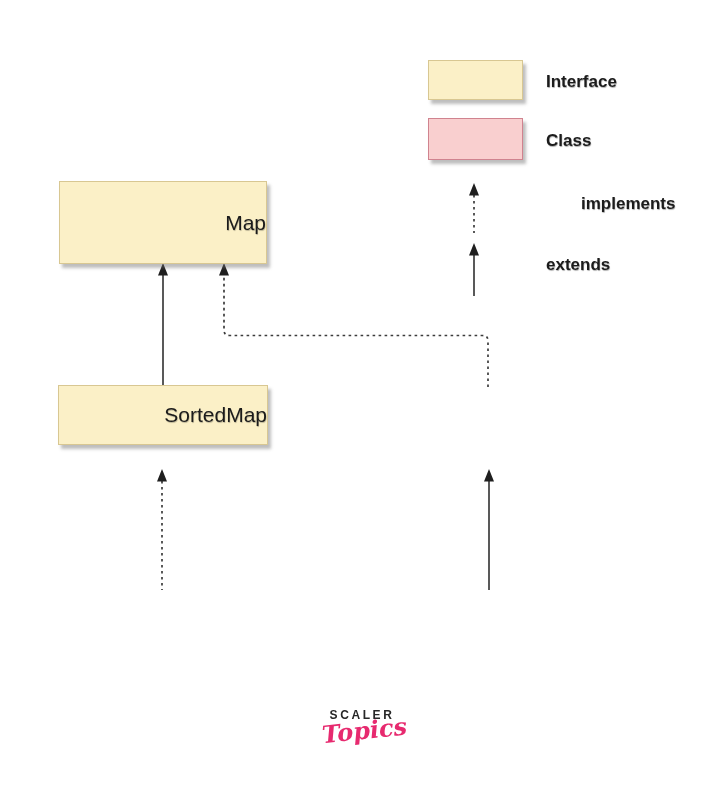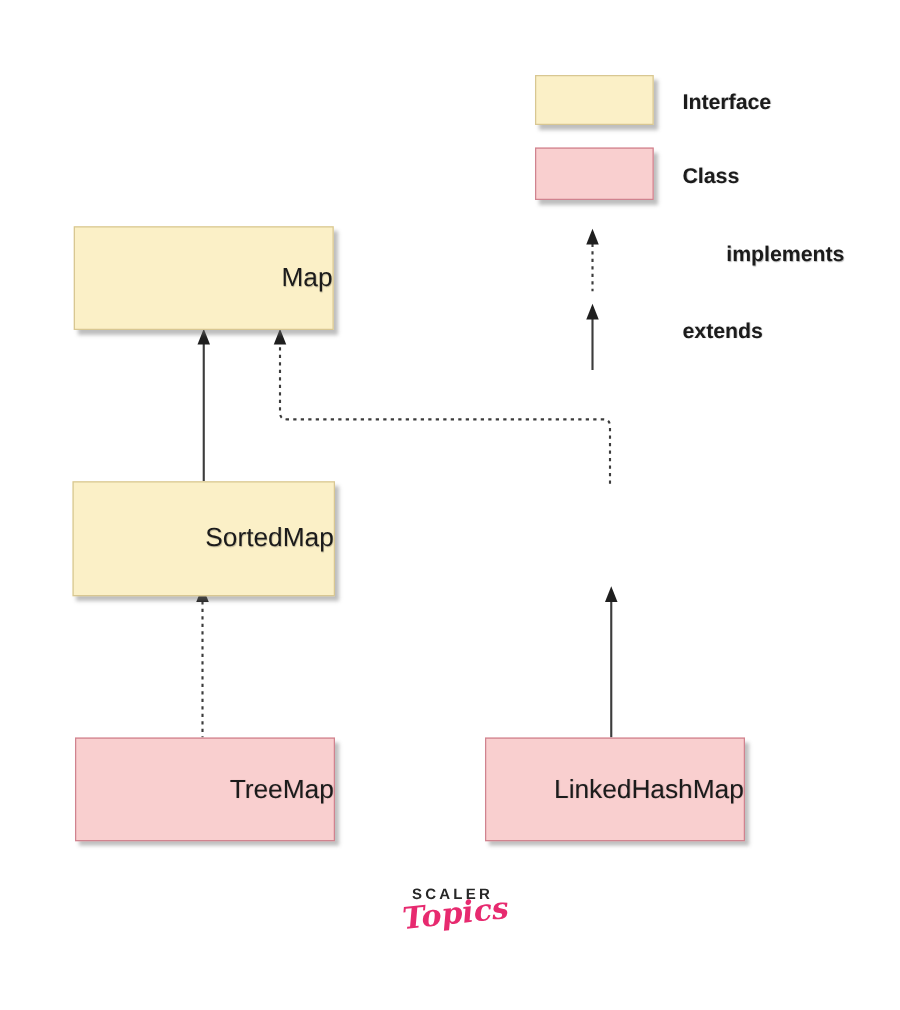--- a/index.html
+++ b/index.html
@@ -30,21 +30,21 @@
     box-shadow:3px 4px 3px rgba(110,110,110,0.45);
     font-weight:normal;
     font-size:21px;
     color:var(--text);
     text-shadow:0.5px 0.5px 0.8px rgba(0,0,0,0.25);
   }
   .node.interface{background:var(--interface-fill);border-color:var(--interface-border);}
   .node.class{background:var(--class-fill);border-color:var(--class-border);}
 
   .node-map{left:59px;top:181px;width:208px;height:83px;}
-  .node-sortedmap{left:58px;top:385px;width:210px;height:92px;padding-left:16px;}
+  .node-sortedmap{left:58px;top:385px;width:210px;height:60px;padding-left:16px;}
   .node-treemap{left:60px;top:590px;width:208px;height:83px;}
   .node-hashmap{left:387px;top:385px;width:207px;height:83px;}
   .node-linkedhashmap{left:388px;top:590px;width:208px;height:83px;}
 
   .legend-swatch{
     position:absolute;
     border:1px solid;
     box-shadow:3px 4px 3px rgba(110,110,110,0.45);
   }
   .swatch-interface{left:428px;top:60px;width:95px;height:40px;background:var(--interface-fill);border-color:var(--interface-border);}
@@ -114,28 +114,22 @@
   </svg>
 
   <div class="node interface node-map">
     <span>Map</span>
   </div>
 
   <div class="node interface node-sortedmap">
     <span>SortedMap</span>
   </div>
 
-  <div class="node class node-treemap">
-    <span>TreeMap</span>
-  </div>
 
 
-  <div class="node class node-linkedhashmap">
-    <span>LinkedHashMap</span>
-  </div>
 
   <div class="legend-swatch swatch-interface"></div>
   <div class="legend-swatch swatch-class"></div>
 
   <span class="legend-label label-interface">Interface</span>
   <span class="legend-label label-class">Class</span>
   <span class="legend-label label-implements">implements</span>
   <span class="legend-label label-extends">extends</span>
 
   <div class="logo">

